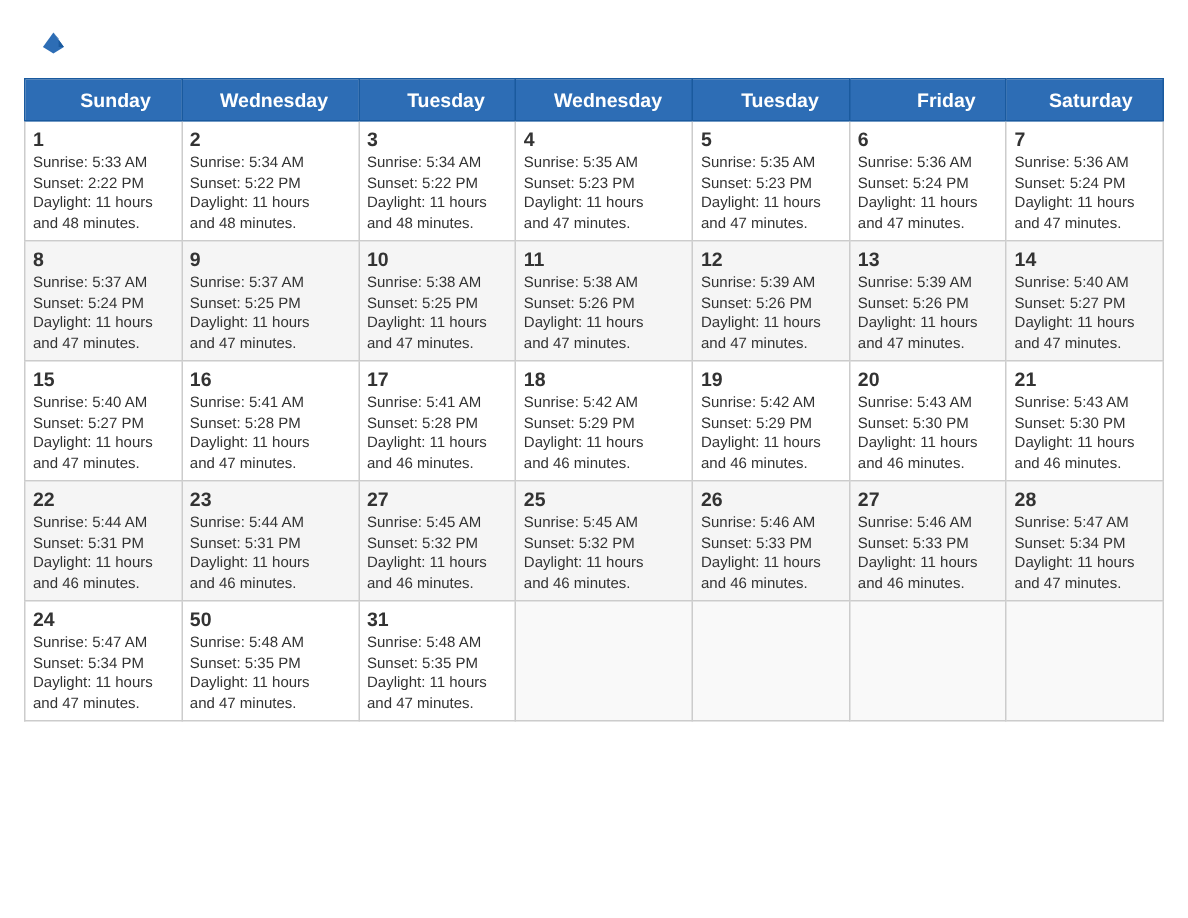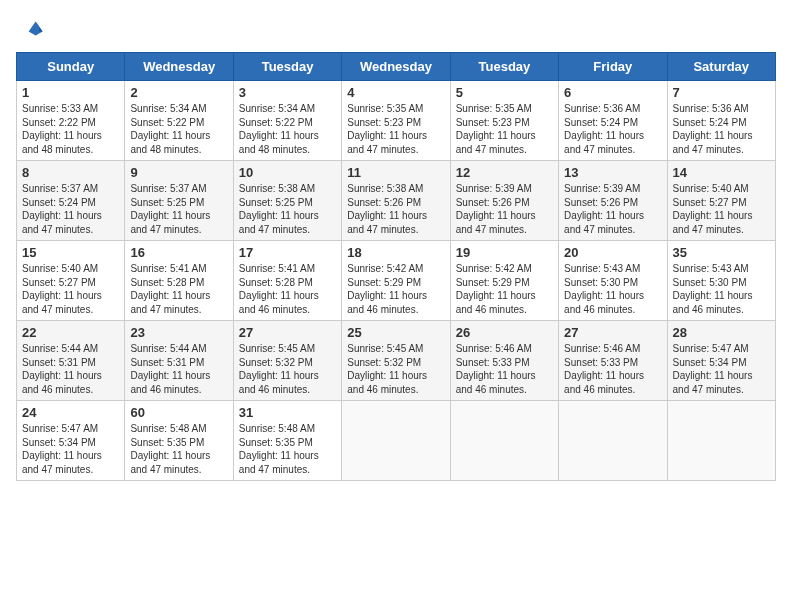--- a/index.html
+++ b/index.html
@@ -48,22 +48,22 @@
       color: #555;
     }
     table {
       width: 100%;
       border-collapse: collapse;
       font-size: 11px;
     }
     thead tr th {
       background-color: #2d6db5;
       color: #fff;
-      padding: 6px 4px;
-      text-align: center;
+      padding: 6px 20px;
+      text-align: right;
       font-size: 13px;
       font-weight: bold;
       border: 1px solid #1a5a9e;
     }
     tbody tr td {
       vertical-align: top;
       padding: 4px 5px;
       border: 1px solid #ccc;
       background: #fff;
       min-width: 100px;
@@ -259,21 +259,21 @@
 and 46 minutes.</div>
         </td>
         <td>
           <span class="day-number">20</span>
           <div class="day-info" style="white-space: pre-line;">Sunrise: 5:43 AM
 Sunset: 5:30 PM
 Daylight: 11 hours
 and 46 minutes.</div>
         </td>
         <td>
-          <span class="day-number">35</span>
+          <span class="day-number">21</span>
           <div class="day-info" style="white-space: pre-line;">Sunrise: 5:43 AM
 Sunset: 5:30 PM
 Daylight: 11 hours
 and 46 minutes.</div>
         </td>
       </tr>
       <tr>
         <td>
           <span class="day-number">22</span>
           <div class="day-info" style="white-space: pre-line;">Sunrise: 5:44 AM
@@ -326,21 +326,21 @@
       </tr>
       <tr>
         <td>
           <span class="day-number">24</span>
           <div class="day-info" style="white-space: pre-line;">Sunrise: 5:47 AM
 Sunset: 5:34 PM
 Daylight: 11 hours
 and 47 minutes.</div>
         </td>
         <td>
-          <span class="day-number">60</span>
+          <span class="day-number">50</span>
           <div class="day-info" style="white-space: pre-line;">Sunrise: 5:48 AM
 Sunset: 5:35 PM
 Daylight: 11 hours
 and 47 minutes.</div>
         </td>
         <td>
           <span class="day-number">31</span>
           <div class="day-info" style="white-space: pre-line;">Sunrise: 5:48 AM
 Sunset: 5:35 PM
 Daylight: 11 hours

